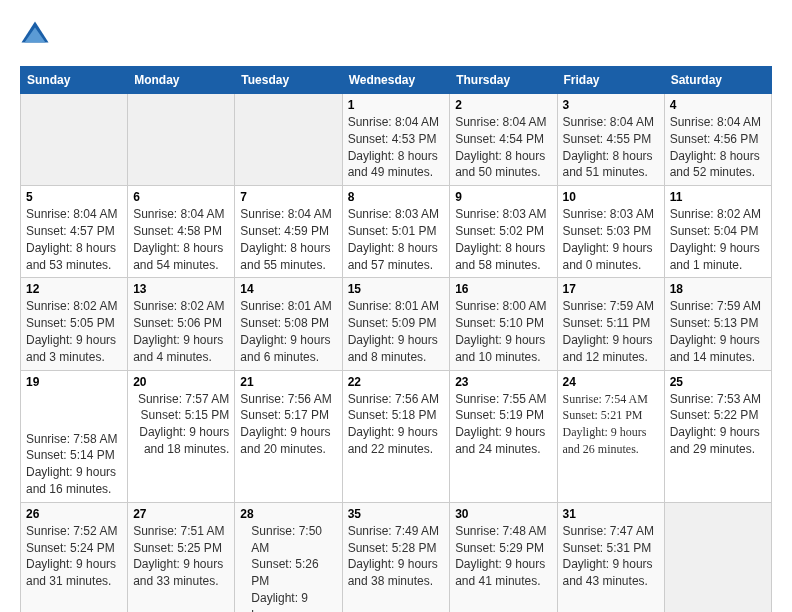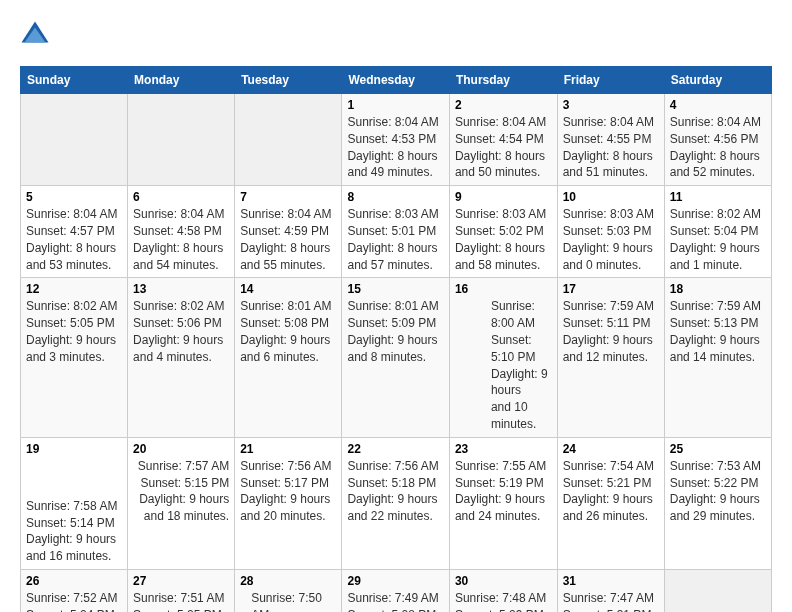--- a/index.html
+++ b/index.html
@@ -228,21 +228,21 @@
         </td>
         <td>
           <span class="day-number">15</span>
           <div class="day-info" style="white-space: pre-line;">Sunrise: 8:01 AM
 Sunset: 5:09 PM
 Daylight: 9 hours
 and 8 minutes.</div>
         </td>
         <td>
           <span class="day-number">16</span>
-          <div class="day-info" style="white-space: pre-line; margin-left: 36px;">Sunrise: 8:00 AM
+          <div class="day-info" style="white-space: pre-line;">Sunrise: 8:00 AM
 Sunset: 5:10 PM
 Daylight: 9 hours
 and 10 minutes.</div>
         </td>
         <td>
           <span class="day-number">17</span>
           <div class="day-info" style="white-space: pre-line;">Sunrise: 7:59 AM
 Sunset: 5:11 PM
 Daylight: 9 hours
 and 12 minutes.</div>
@@ -286,21 +286,21 @@
         </td>
         <td>
           <span class="day-number">23</span>
           <div class="day-info" style="white-space: pre-line;">Sunrise: 7:55 AM
 Sunset: 5:19 PM
 Daylight: 9 hours
 and 24 minutes.</div>
         </td>
         <td>
           <span class="day-number">24</span>
-          <div class="day-info" style="white-space: pre-line;">Sunrise: 7:54 AM
+          <div class="day-info" style="white-space: pre-line; font-family: Liberation Serif, serif;">Sunrise: 7:54 AM
 Sunset: 5:21 PM
 Daylight: 9 hours
 and 26 minutes.</div>
         </td>
         <td>
           <span class="day-number">25</span>
           <div class="day-info" style="white-space: pre-line;">Sunrise: 7:53 AM
 Sunset: 5:22 PM
 Daylight: 9 hours
 and 29 minutes.</div>
@@ -322,21 +322,21 @@
 and 33 minutes.</div>
         </td>
         <td>
           <span class="day-number">28</span>
           <div class="day-info" style="white-space: pre-line; margin-left: 11px;">Sunrise: 7:50 AM
 Sunset: 5:26 PM
 Daylight: 9 hours
 and 36 minutes.</div>
         </td>
         <td>
-          <span class="day-number">29</span>
+          <span class="day-number">35</span>
           <div class="day-info" style="white-space: pre-line;">Sunrise: 7:49 AM
 Sunset: 5:28 PM
 Daylight: 9 hours
 and 38 minutes.</div>
         </td>
         <td>
           <span class="day-number">30</span>
           <div class="day-info" style="white-space: pre-line;">Sunrise: 7:48 AM
 Sunset: 5:29 PM
 Daylight: 9 hours

